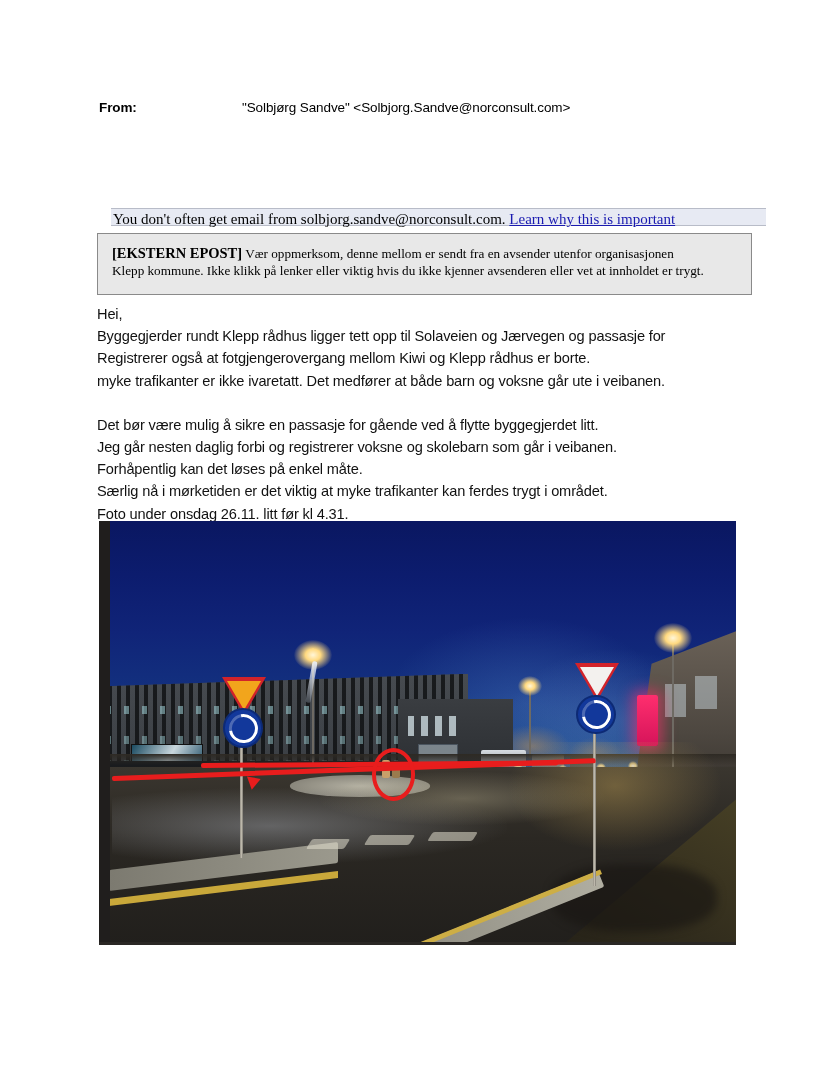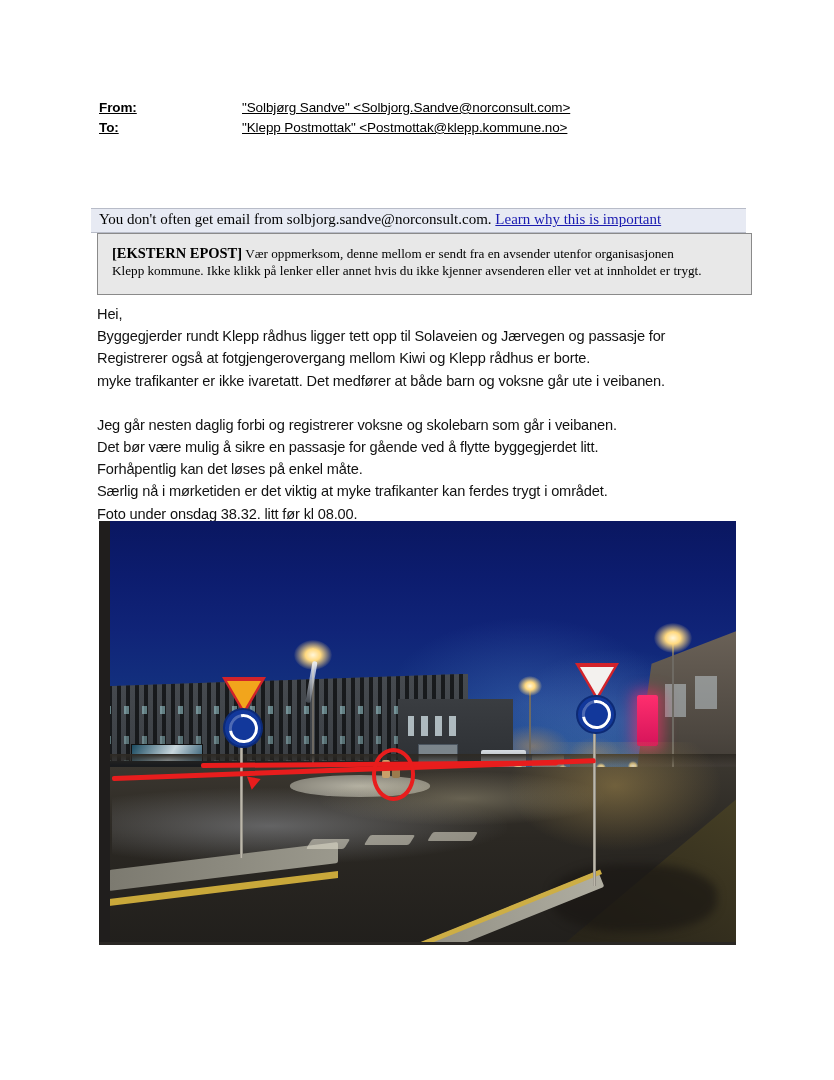--- a/index.html
+++ b/index.html
@@ -28,50 +28,49 @@
     position: absolute;
     left: 99px;
     top: 98px;
     width: 660px;
   }
   .hdr-row {
     display: flex;
     align-items: flex-end;
     height: 20px;
     line-height: 20px;
-    text-decoration: underline;
   }
   .hdr-label {
     width: 143px;
     flex: 0 0 143px;
     font-weight: bold;
     font-size: 13.5px;
     letter-spacing: -0.1px;
   }
   .hdr-value {
     font-size: 13.5px;
     letter-spacing: -0.1px;
     white-space: nowrap;
   }
 
   
   .warn-banner {
     position: absolute;
-    left: 91px;
+    left: 111px;
     top: 208px;
     width: 655px;
-    height: 25px;
+    height: 18px;
     background: #e7eaf3;
     border-top: 1px solid #b8bcc8;
     border-bottom: 1px solid #b8bcc8;
     font-family: "Liberation Serif", serif;
     font-size: 15px;
     line-height: 21px;
     color: #000;
-    padding-left: 8px;
+    padding-left: 2px;
     box-sizing: border-box;
     white-space: nowrap;
   }
   .warn-banner a {
     color: #1a1ab0;
     text-decoration: underline;
   }
 
   .ext-box {
     position: absolute;
@@ -441,48 +440,44 @@
 </head>
 <body>
 
 <div class="page">
 
   <div class="mail-header">
     <div class="hdr-row">
       <div class="hdr-label">From:</div>
       <div class="hdr-value">"Solbjørg Sandve" &lt;Solbjorg.Sandve@norconsult.com&gt;</div>
     </div>
-    <div class="hdr-row">
-      <div class="hdr-label">To:</div>
-      <div class="hdr-value">"Klepp Postmottak" &lt;Postmottak@klepp.kommune.no&gt;</div>
-    </div>
   </div>
 
   <div class="warn-banner">
     <span>You don't often get email from solbjorg.sandve@norconsult.com.</span>
     <a href="#">Learn why this is important</a>
   </div>
 
   <div class="ext-box">
     <span class="ext-tag">[EKSTERN EPOST]</span>
     <span>Vær oppmerksom, denne mellom er sendt fra en avsender utenfor organisasjonen</span><br>
-    <span>Klepp kommune. Ikke klikk på lenker eller annet hvis du ikke kjenner avsenderen eller vet at innholdet er trygt.</span>
+    <span>Klepp kommune. Ikke klikk på lenker eller viktig hvis du ikke kjenner avsenderen eller vet at innholdet er trygt.</span>
   </div>
 
   <div class="body-text">
     <p>Hei,</p>
     <p>Byggegjerder rundt Klepp rådhus ligger tett opp til Solaveien og Jærvegen og passasje for</p>
     <p>Registrerer også at fotgjengerovergang mellom Kiwi og Klepp rådhus er borte.</p>
     <p>myke trafikanter er ikke ivaretatt. Det medfører at både barn og voksne går ute i veibanen.</p>
     <div class="gap"></div>
+    <p>Det bør være mulig å sikre en passasje for gående ved å flytte byggegjerdet litt.</p>
     <p>Jeg går nesten daglig forbi og registrerer voksne og skolebarn som går i veibanen.</p>
-    <p>Det bør være mulig å sikre en passasje for gående ved å flytte byggegjerdet litt.</p>
     <p>Forhåpentlig kan det løses på enkel måte.</p>
     <p>Særlig nå i mørketiden er det viktig at myke trafikanter kan ferdes trygt i området.</p>
-    <p>Foto under onsdag 38.32. litt før kl 08.00.</p>
+    <p>Foto under onsdag 26.11. litt før kl 4.31.</p>
   </div>
 
   <div class="photo-wrap">
     <div class="photo">
 
       <div class="sky"></div>
       <div class="sky-glow"></div>
       <div class="sky-glow2"></div>
 
       <div class="tree" style="left:62%;top:48%;width:12%;height:10%;"></div>

